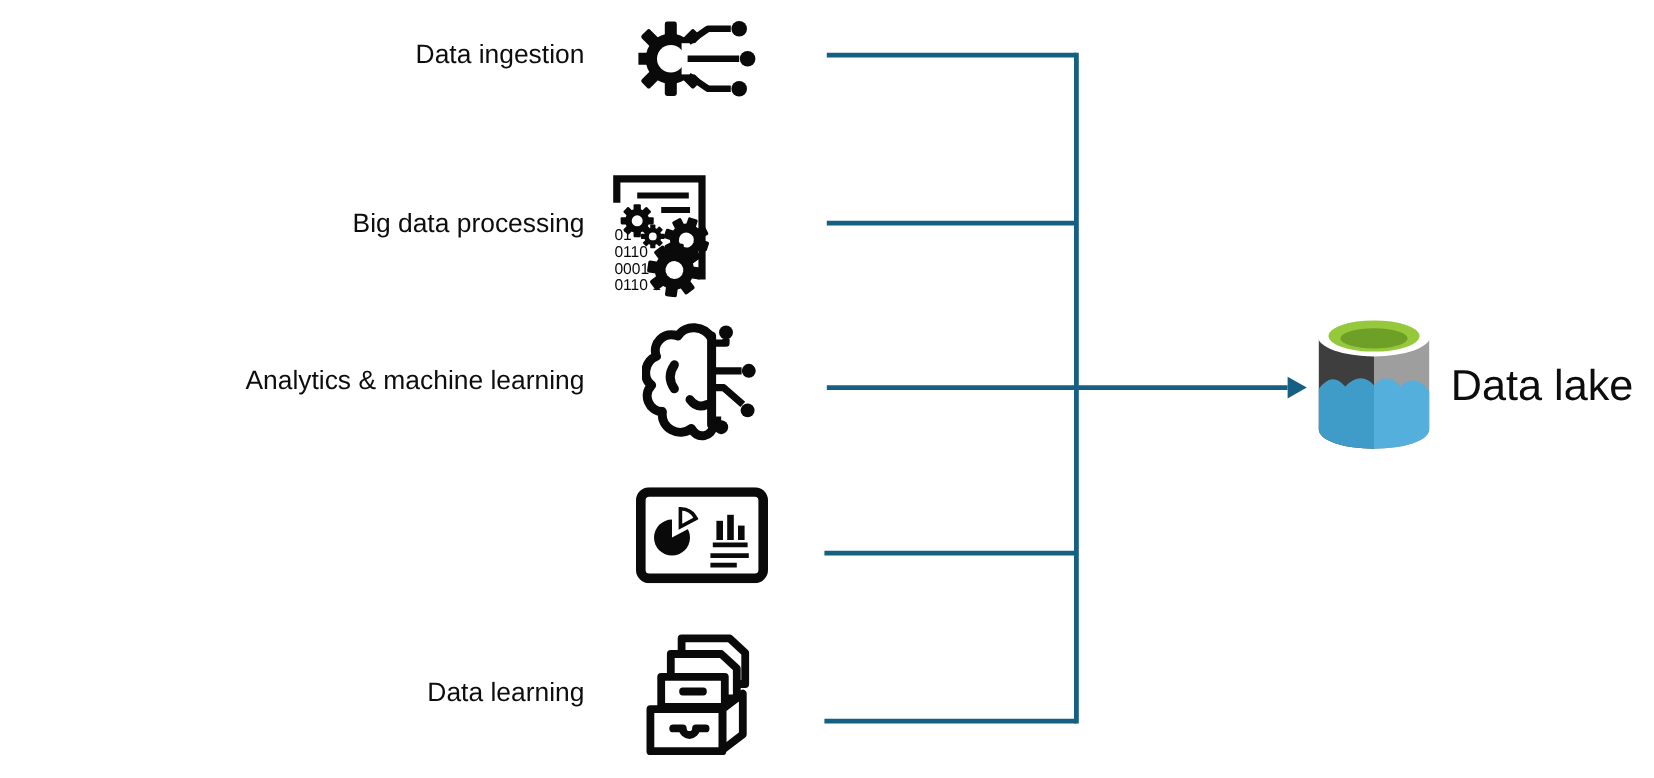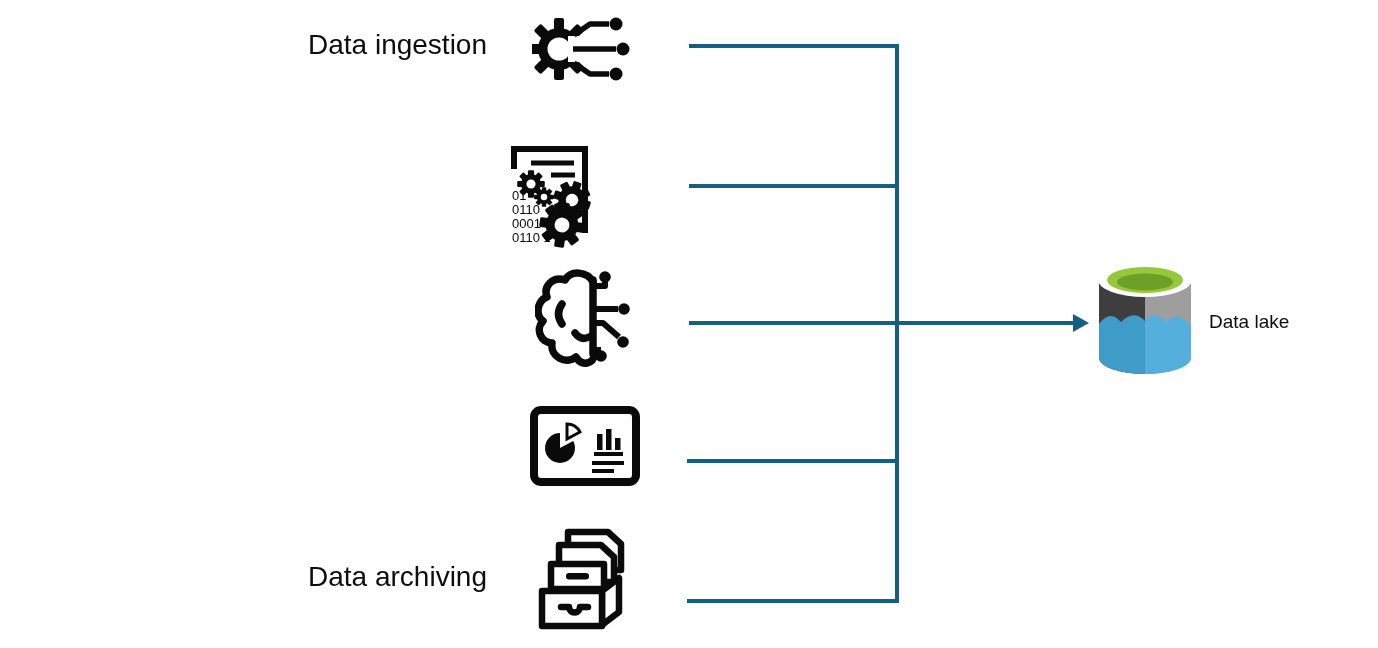--- a/index.html
+++ b/index.html
@@ -11,30 +11,30 @@
     position:relative;
     width:1378px;
     height:648px;
     background:#ffffff;
     overflow:hidden;
   }
   .src-label{
     position:absolute;
     right:891px;
     transform:translateY(-52%);
-    font-size:28px;
+    font-size:22px;
     color:#0d0d0d;
     white-space:nowrap;
     line-height:1.1;
   }
   .target-label{
     position:absolute;
     left:1209px;
     transform:translateY(-52%);
-    font-size:19px;
+    font-size:36px;
     color:#0d0d0d;
     white-space:nowrap;
   }
   .icon{position:absolute;}
   .icon svg{display:block;width:100%;height:100%;}
   .ink{fill:#0a0a0a;}
   .ink-stroke{fill:none;stroke:#0a0a0a;}
   .paper{fill:#ffffff;stroke:#0a0a0a;}
   .hole{fill:#ffffff;}
   .connector-layer{
@@ -85,20 +85,21 @@
           <path d="M14,0 H57"></path>
           <path d="M15,14 L31,25 H50"></path>
         </g>
         <circle class="ink" cx="57" cy="-25" r="6.5"></circle>
         <circle class="ink" cx="64" cy="0" r="6.5"></circle>
         <circle class="ink" cx="57" cy="25" r="6.5"></circle>
       </g>
     </svg>
   </div>
 
+  <div class="src-label" style="top:187px">Big data processing</div>
   <div class="icon" style="left:510px;top:143px;width:96px;height:105px">
     <svg viewBox="0 0 96 105">
       <defs>
         <g id="cog">
           <g class="ink">
             <rect x="-3.2" y="-14.5" width="6.4" height="7" rx="1"></rect>
             <rect x="-3.2" y="-14.5" width="6.4" height="7" rx="1" transform="rotate(45)"></rect>
             <rect x="-3.2" y="-14.5" width="6.4" height="7" rx="1" transform="rotate(90)"></rect>
             <rect x="-3.2" y="-14.5" width="6.4" height="7" rx="1" transform="rotate(135)"></rect>
             <rect x="-3.2" y="-14.5" width="6.4" height="7" rx="1" transform="rotate(180)"></rect>
@@ -117,20 +118,21 @@
       <text class="bin-text" x="2" y="71">0110</text>
       <text class="bin-text" x="2" y="85">0001</text>
       <text class="bin-text" x="2" y="99">0110 1</text>
       <use href="#cog" transform="translate(21,41) scale(0.95)"></use>
       <use href="#cog" transform="translate(34,54) scale(0.68)"></use>
       <use href="#cog" transform="translate(62,57) scale(1.3) rotate(18)"></use>
       <use href="#cog" transform="translate(52,82) scale(1.55) rotate(8)"></use>
     </svg>
   </div>
 
+  <div class="src-label" style="top:318px">Analytics &amp; machine learning</div>
   <div class="icon" style="left:535px;top:266px;width:102px;height:108px">
     <svg viewBox="0 0 102 108">
       <g class="ink-stroke" stroke-width="7.5" stroke-linecap="round" stroke-linejoin="round">
         <path d="M58,16 C52,5 36,4 30,14 C18,10 8,20 12,31 C2,35 0,49 8,55 C0,63 6,77 17,77 C15,91 31,99 41,91 C47,101 58,98 60,88"></path>
         <path d="M58,14 V88"></path>
         <path d="M27,38 Q20,48 27,58"></path>
         <path d="M40,67 Q46,75 54,71"></path>
       </g>
       <g class="ink-stroke" stroke-width="6" stroke-linejoin="round">
         <path d="M58,20 H70 V16"></path>
@@ -157,21 +159,21 @@
         <rect x="85" y="32" width="5.5" height="12"></rect>
       </g>
       <g class="ink-stroke" stroke-width="4">
         <path d="M64,48 H93"></path>
         <path d="M62,57 H94"></path>
         <path d="M62,65 H84"></path>
       </g>
     </svg>
   </div>
 
-  <div class="src-label" style="top:578px">Data archiving</div>
+  <div class="src-label" style="top:578px">Data learning</div>
   <div class="icon" style="left:538px;top:520px;width:94px;height:112px">
     <svg viewBox="0 0 94 112">
       <g stroke-linejoin="round">
         <path class="paper" stroke-width="6.5" d="M30,32 V12 H70 L83,24 V50 H30 Z"></path>
         <path class="paper" stroke-width="6.5" d="M21,44 V25 H63 L76,37 V62 H21 Z"></path>
         <rect class="paper" x="13" y="44" width="53" height="25" stroke-width="6.5"></rect>
         <rect class="ink" x="28" y="53" width="23" height="6.5" rx="3"></rect>
         <path class="paper" stroke-width="6.5" d="M64,71 L81,58 V92 L64,105 Z"></path>
         <rect class="paper" x="4" y="71" width="60" height="35" stroke-width="6.5"></rect>
         <path class="ink-stroke" stroke-width="6.5" stroke-linecap="round" d="M23,87 h8 a5.5,5.5 0 0 0 11,0 h8"></path>

